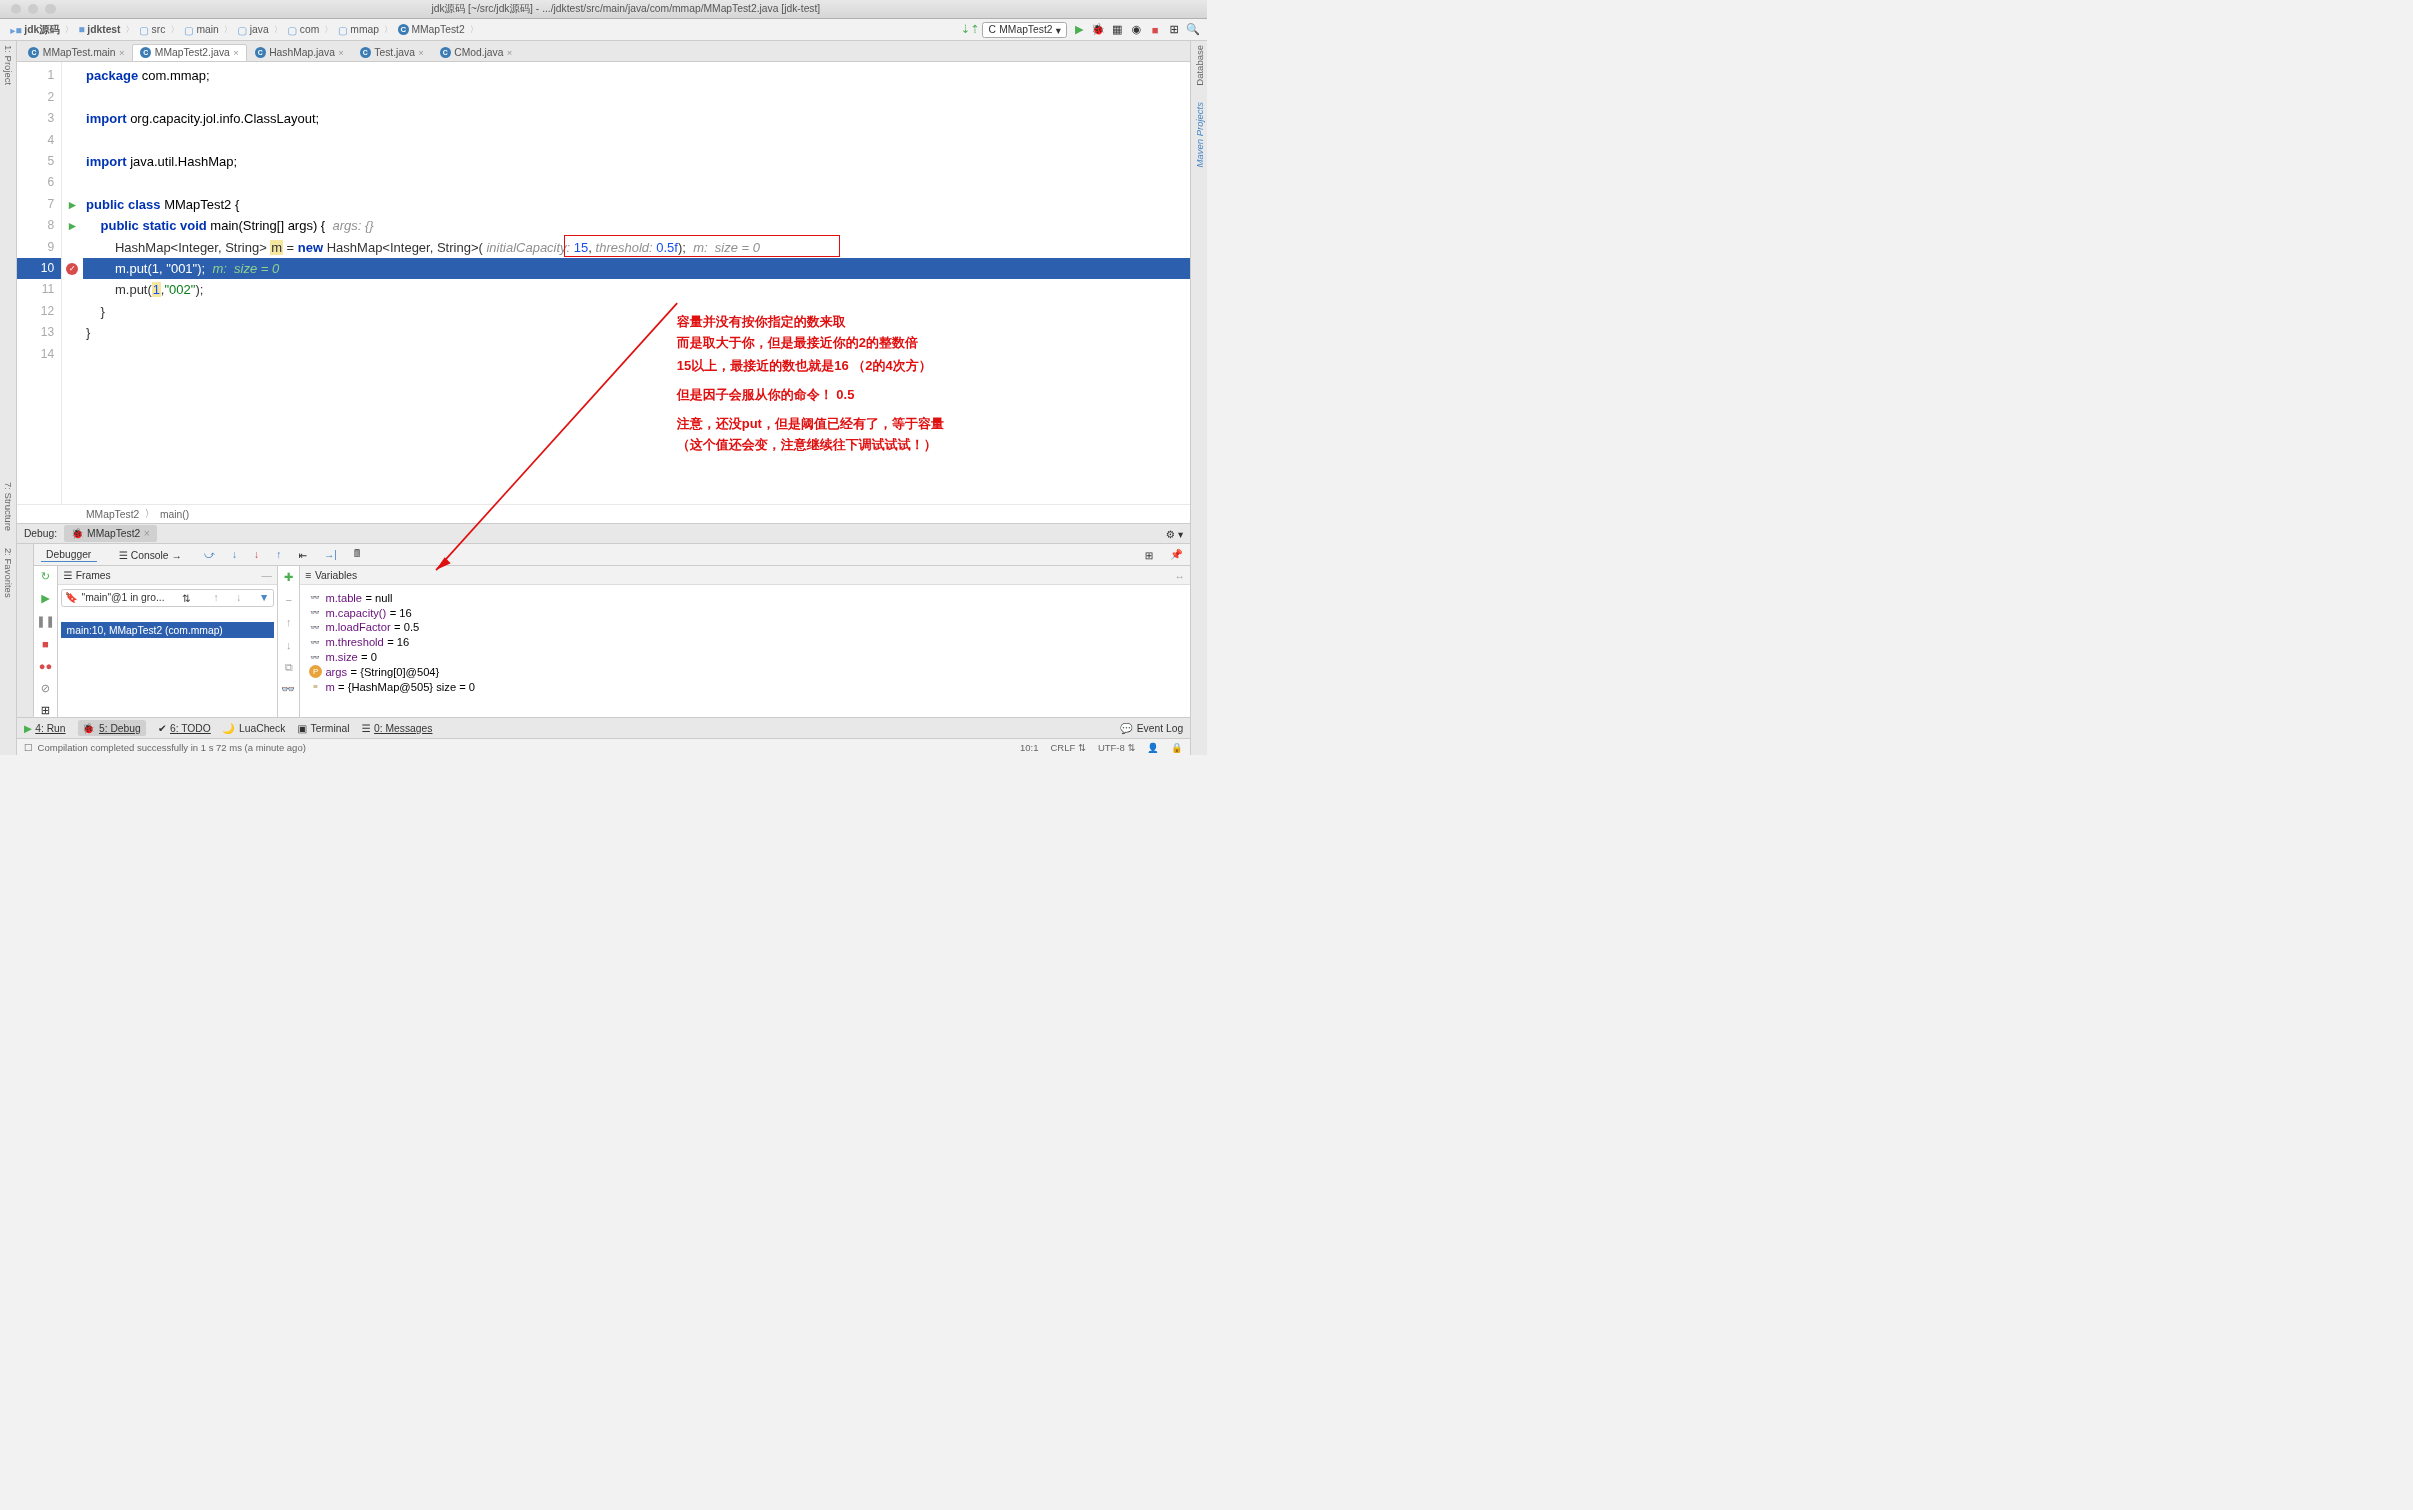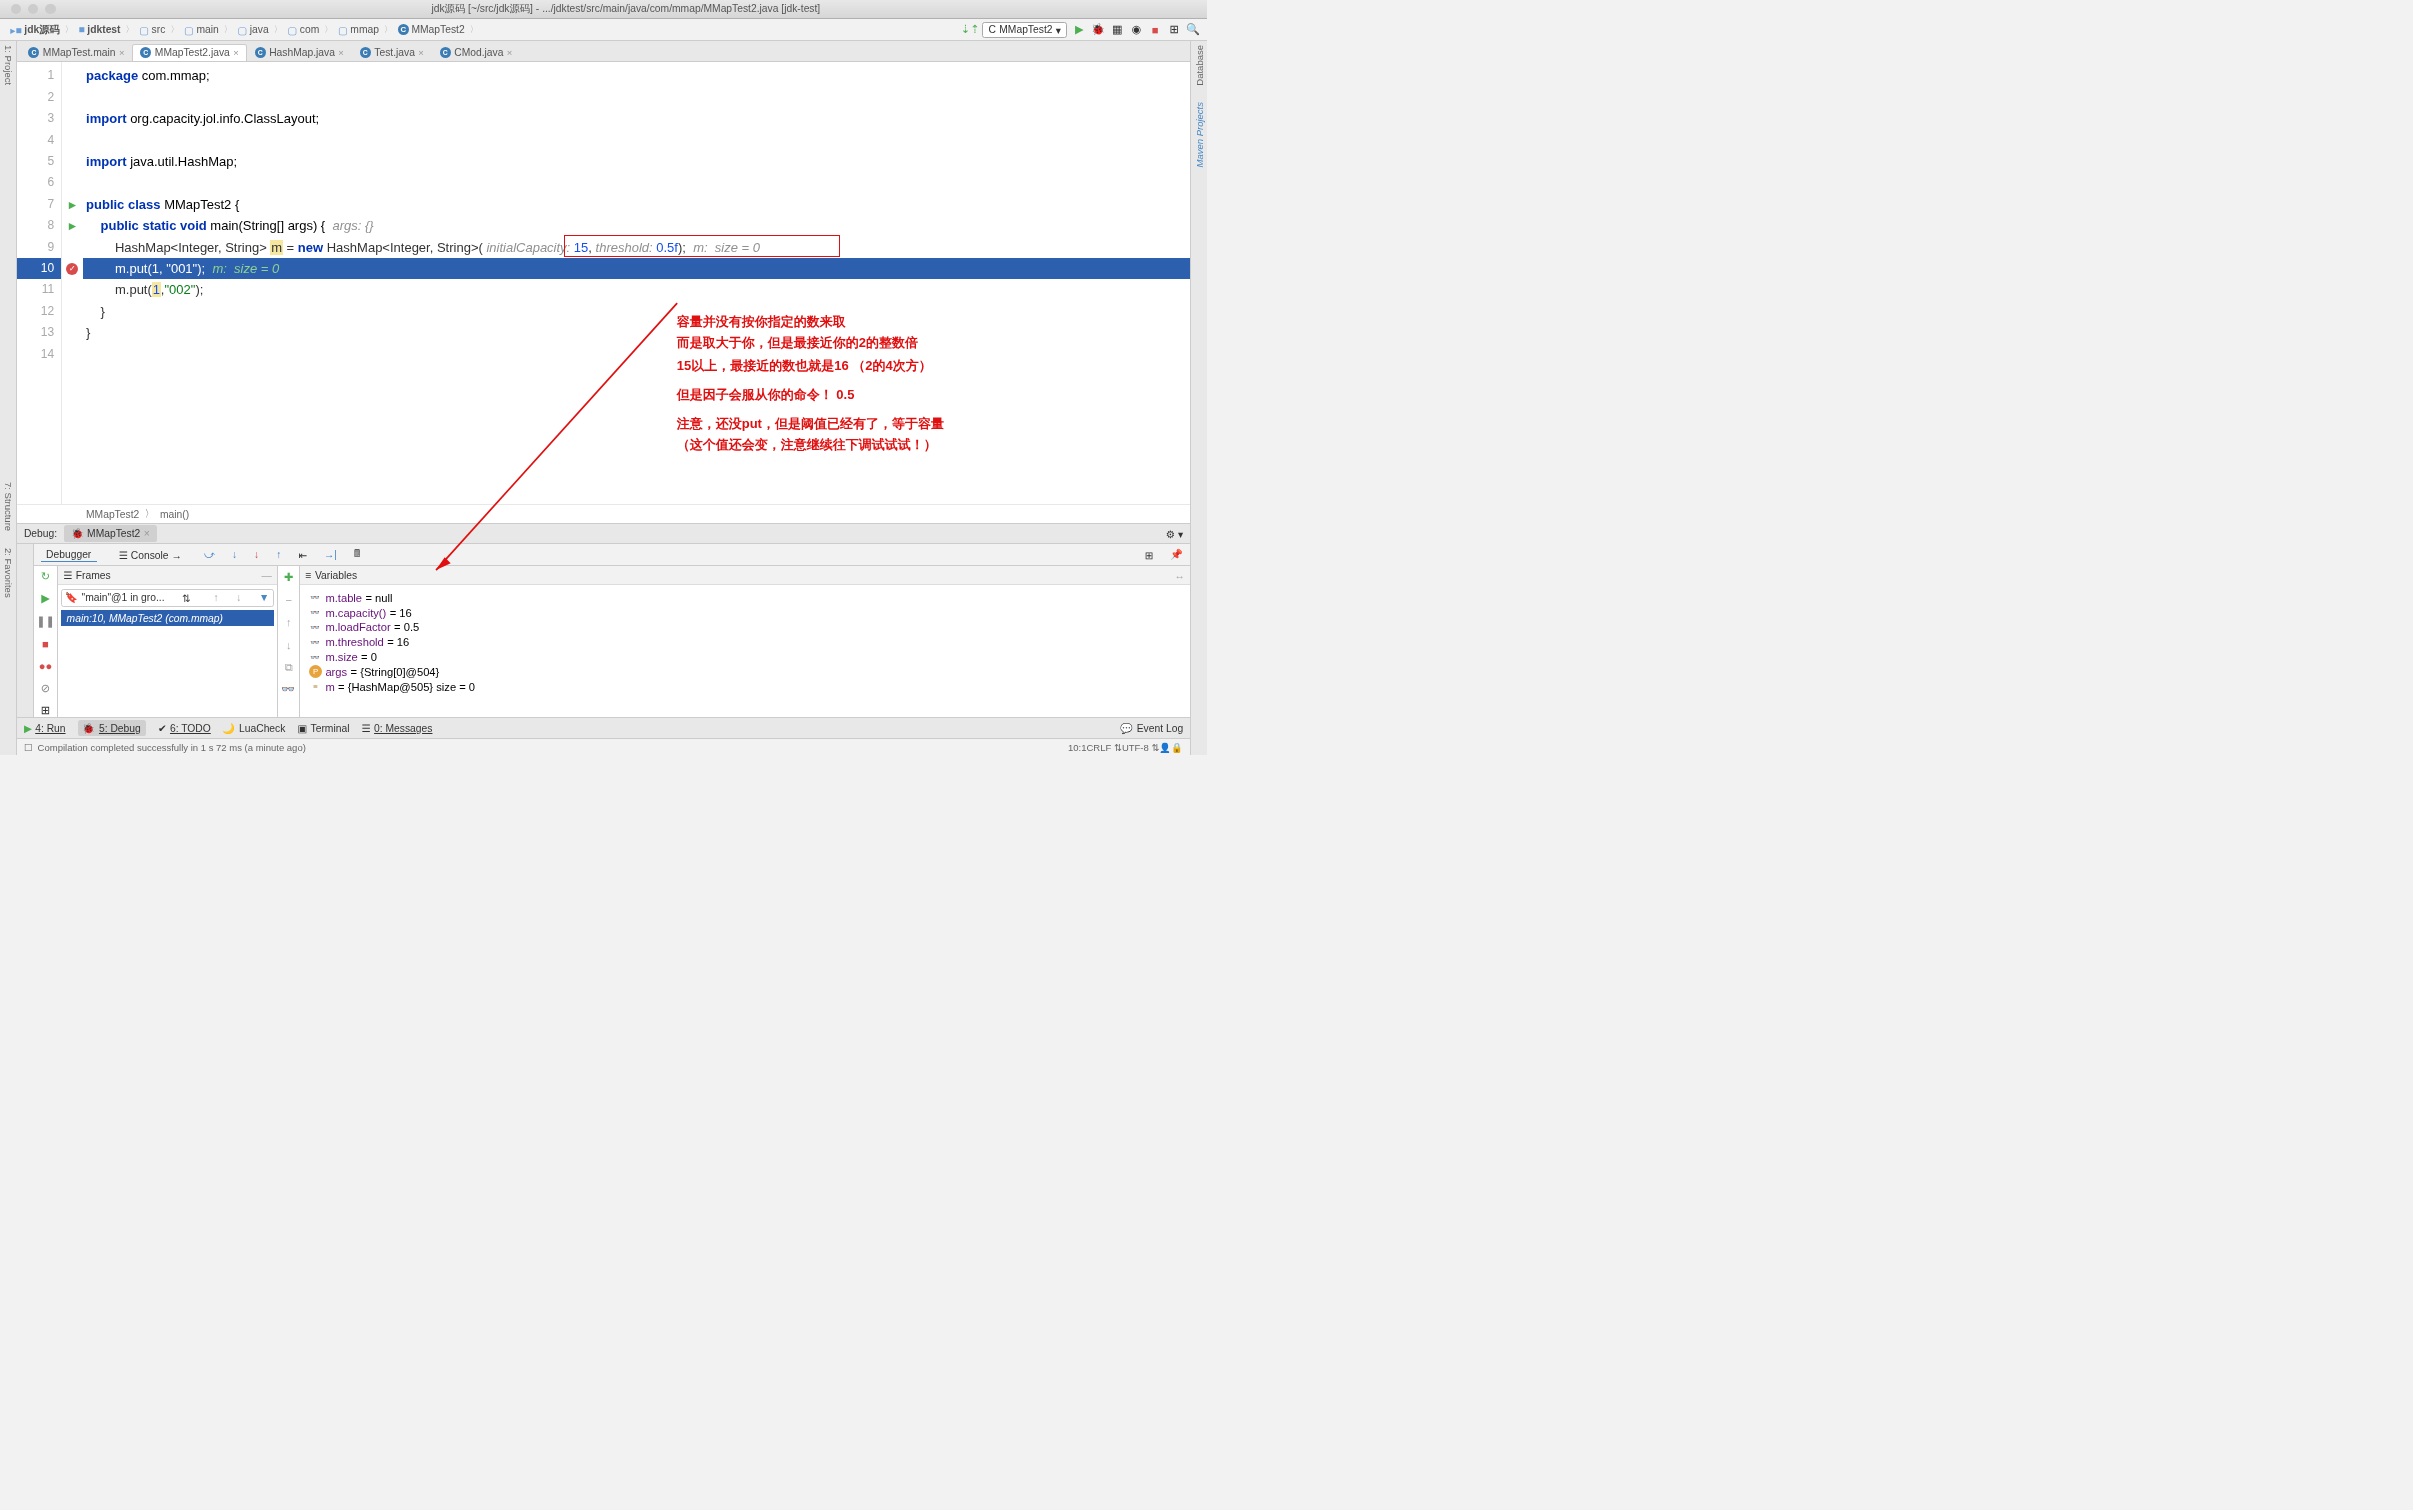--- a/index.html
+++ b/index.html
@@ -57,36 +57,36 @@
 .debug-toolbar { height: 22.4px; background: #f2f2f2; border-bottom: 0.9px solid #ccc; display: flex; align-items: center; padding: 0 6.9px; gap: 17px; font-size: 10.3px; }
 .debug-toolbar .dtab2 { padding: 1.7px 5.2px; }
 .debug-toolbar .dtab2.active { border-bottom: 1.7px solid #4a88c7; }
 .debug-body { display: flex; height: 151px; background: #fff; }
 .debug-left-strip { width: 24px; border-right: 0.9px solid #ccc; display: flex; flex-direction: column; align-items: center; padding-top: 3.4px; gap: 8.6px; }
 .dls-icon { width: 15.5px; height: 15.5px; display: flex; align-items: center; justify-content: center; font-size: 11.2px; }
 .frames-panel { width: 220px; border-right: 0.9px solid #ccc; display: flex; flex-direction: column; }
 .panel-head { height: 19px; background: #f2f2f2; border-bottom: 0.9px solid #ddd; display: flex; align-items: center; padding: 0 5.2px; font-size: 10.3px; gap: 3.4px; }
 .frames-list { flex: 1; padding: 3.4px; font-size: 10.3px; }
 .thread-combo { border: 0.9px solid #ccc; padding: 1.7px 3.4px; border-radius: 2.6px; display: flex; align-items: center; justify-content: space-between; }
-.frame-row { background: #2c5fad; color: #fff; padding: 2.6px 5.2px; margin-top: 3px; font-style: italic; }
+.frame-row { background: #2c5fad; color: #fff; padding: 2.6px 5.2px; margin-top: 15px; }
 .mid-strip { width: 22.4px; border-right: 0.9px solid #ccc; display: flex; flex-direction: column; align-items: center; padding-top: 3.4px; gap: 6.9px; }
 .vars-panel { flex: 1; display: flex; flex-direction: column; }
 .vars-list { flex: 1; padding: 5.2px 8.6px; font-size: 11.2px; font-family: "Menlo", monospace; }
 .var-row { display: flex; align-items: center; gap: 3.4px; padding: 0.9px 0; }
 .var-icon { width: 13px; height: 13px; border-radius: 50%; display: inline-flex; align-items: center; justify-content: center; font-size: 7.8px; color: #fff; }
 .var-icon.glasses { background: none; color: #5aa05a; }
 .var-icon.p { background: #e8a33d; }
 .var-icon.eq { background: none; color: #a8873d; }
 .var-name { color: #660e7a; }
 .var-val { color: #000; }
 .bottom-bar { height: 20.7px; background: #e8e8e8; border-top: 0.9px solid #ccc; display: flex; align-items: center; padding: 0 6.9px; font-size: 10.3px; gap: 12px; }
 .bottom-bar .btab { display: flex; align-items: center; gap: 3.4px; cursor: pointer; }
 .bottom-bar .btab.active { background: #d0d0d0; padding: 1.7px 5.2px; border-radius: 2.6px; }
 .status-bar { height: 17px; background: #f2f2f2; border-top: 0.9px solid #ccc; display: flex; align-items: center; padding: 0 6.9px; font-size: 9.5px; color: #666; }
-.status-bar .right { margin-left: auto; display: flex; }
+.status-bar .right { margin-left: auto; display: flex; gap: 12px; }
 .fav-strip { width: 17px; background: #e8e8e8; border-right: 0.9px solid #ccc; display: flex; flex-direction: column; align-items: center; gap: 17px; padding-top: 3.4px; }
 </style>
 </head>
 <body>
 
 <div class="window">
 
   <div class="titlebar">
     <div class="traffic">
       <span></span>

